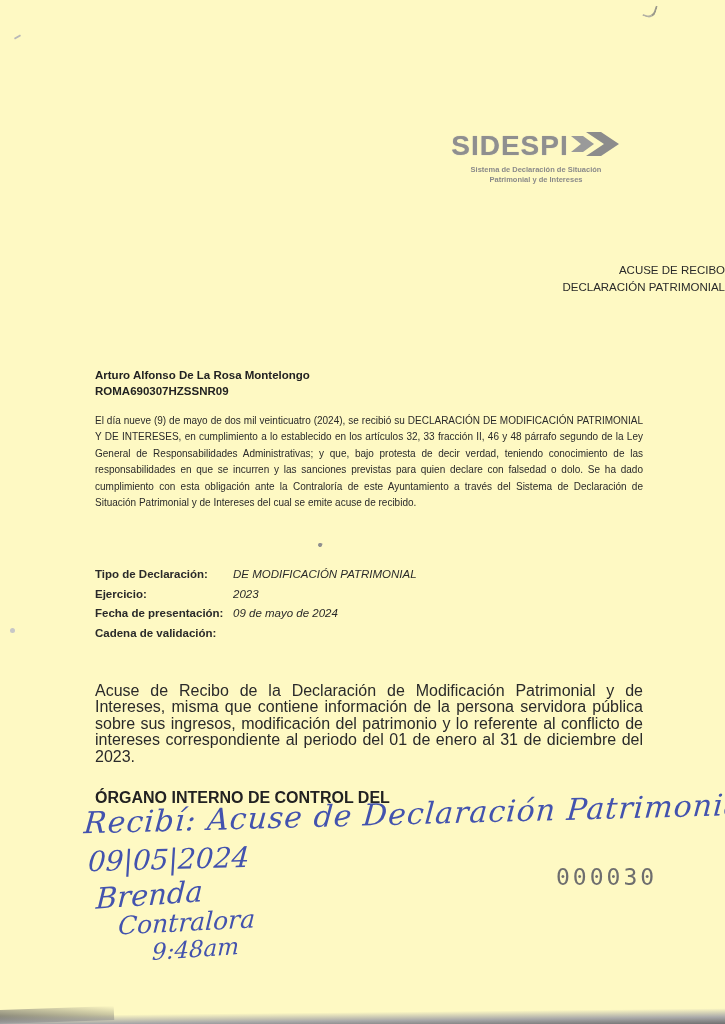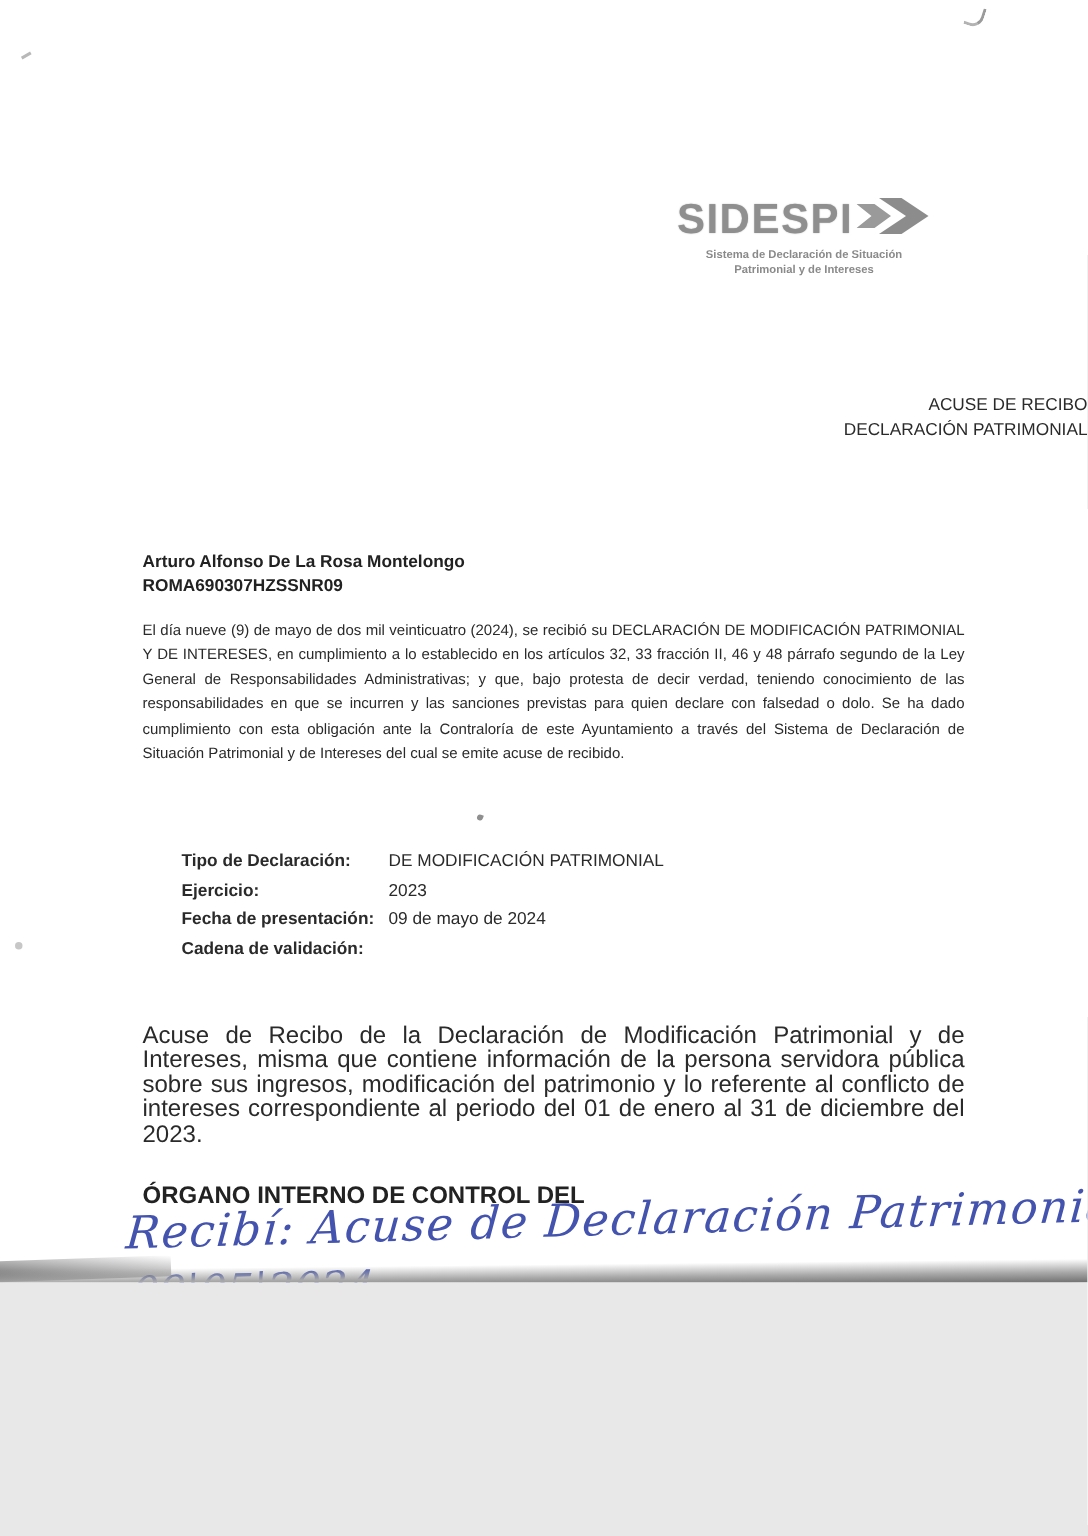--- a/index.html
+++ b/index.html
@@ -3,23 +3,23 @@
 <meta charset="utf-8">
 <style>
   html, body {
     margin: 0;
     padding: 0;
     background: #e8e8e8;
   }
   .page {
     position: relative;
     width: 725px;
-    height: 855px;
+    height: 1024px;
     margin: 0 auto;
-    background: #ffffff;
+    background: #fef9c3;
     overflow: hidden;
     font-family: "Liberation Sans", sans-serif;
     color: #1c1c1c;
   }
 
   
   .corner-mark {
     position: absolute;
     top: 4px;
     left: 644px;
@@ -136,29 +136,29 @@
     left: 95px;
     top: 566px;
     width: 460px;
   }
   .field-row {
     display: flex;
     margin-bottom: 3.5px;
     font-size: 11.5px;
     line-height: 16px;
     color: #2a2a2a;
-    margin-left: 26px;
   }
   .field-label {
     width: 138px;
     font-weight: bold;
     flex: none;
   }
   .field-value {
     flex: 1;
+    font-style: italic;
   }
   .closing-par {
     position: absolute;
     left: 95px;
     top: 683px;
     width: 548px;
     font-size: 16px;
     line-height: 16.4px;
     text-align: justify;
     color: #2a2a2a;

